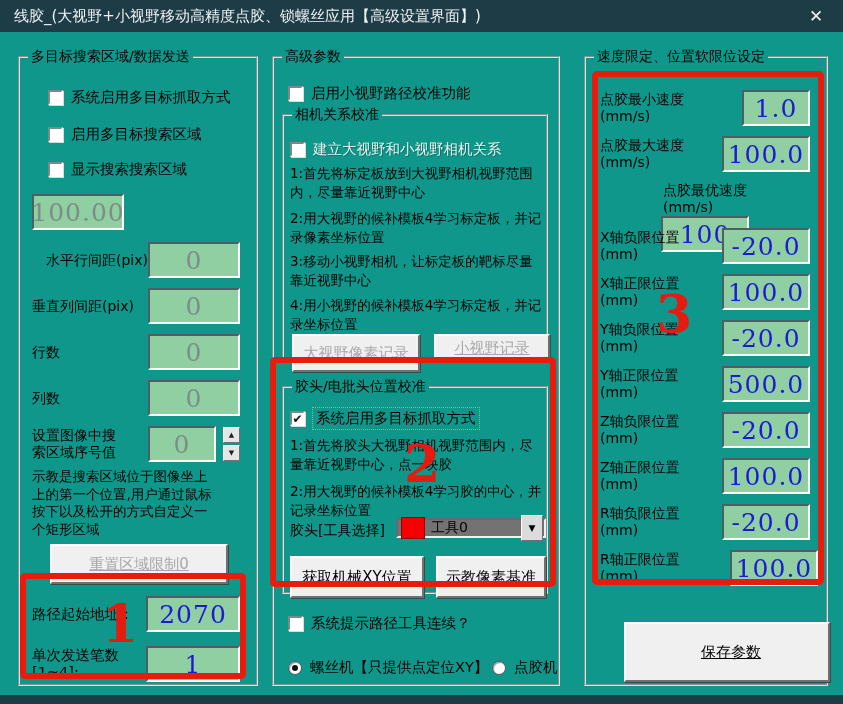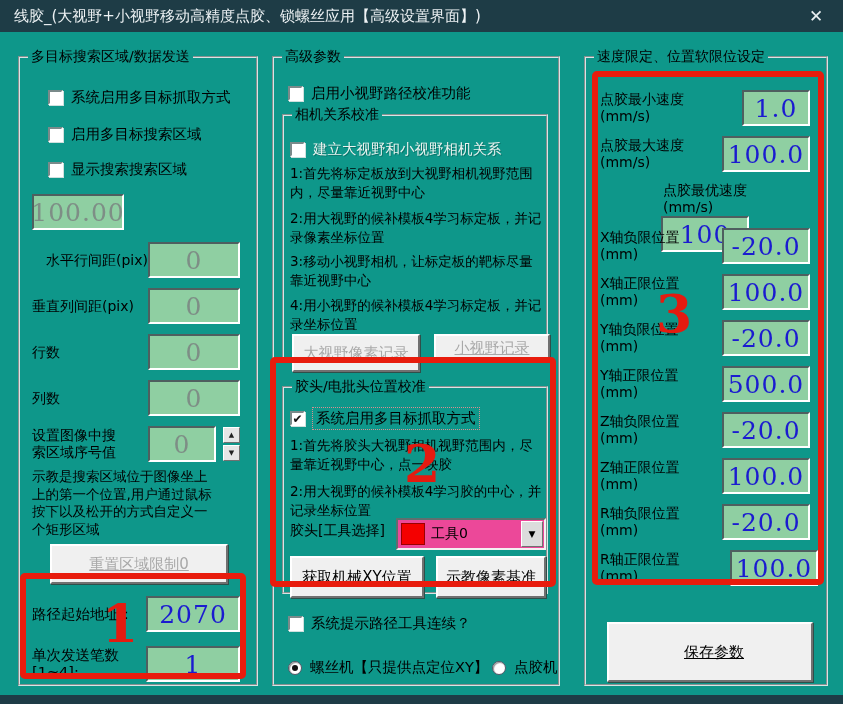--- a/index.html
+++ b/index.html
@@ -81,21 +81,21 @@
   .step { position:absolute; font-size:13.5px; line-height:19px; white-space:pre-line; }
   .spin { position:absolute; display:flex; flex-direction:column; gap:2px; }
   .spinb {
     width:17px; height:16px; background:#E6E6E6;
     border-top:1px solid #fff; border-left:1px solid #fff;
     border-right:1px solid #707070; border-bottom:1px solid #707070;
     display:flex; align-items:center; justify-content:center;
     font-size:7px; color:#222; cursor:pointer;
   }
   .combo {
-    position:absolute; background:#ec4899; height:32px;
+    position:absolute; background:#737373; height:20px;
     border-top:2px solid #5E6F6F; border-left:2px solid #5E6F6F;
     border-bottom:2px solid #F2F2F2; border-right:2px solid #F2F2F2;
     display:flex; align-items:center;
   }
   .swatch { width:24px; height:22px; background:#F40000; margin:0 6px 0 3px; border:1px solid #900; }
   .combo-label { font-size:14px; flex:1; }
   .combo-btn {
     width:22px; height:26px; margin-right:1px; background:#DCDCDC;
     border-top:1px solid #fff; border-left:1px solid #fff;
     border-right:1px solid #707070; border-bottom:1px solid #707070;
@@ -348,21 +348,21 @@
       </div>
   </div>
   <div class="frow" style="left:14px; right:8px; top:484px;gap:24px;">
     <span class="flabel">R轴正限位置
 (mm)</span>
     <div class="field" style="width:88px;">
         <span>100.0</span>
       </div>
   </div>
 
-  <div class="btn" style="left:21px; top:556px; width:206px; height:60px;padding-left:8px;">保存参数</div>
+  <div class="btn" style="left:38px; top:556px; width:206px; height:60px;padding-left:8px;">保存参数</div>
 </fieldset>
 
 <div class="redbox" style="left:20px; top:573px; width:226px; height:106px;"></div>
 <span class="marker" style="left:102px; top:598px;">1</span>
 
 <div class="redbox" style="left:270px; top:357px; width:286px; height:230px;"></div>
 <span class="marker" style="left:404px; top:438px;">2</span>
 
 <div class="redbox" style="left:592px; top:71px; width:232px; height:514px;"></div>
 <span class="marker" style="left:656px; top:288px;">3</span>

